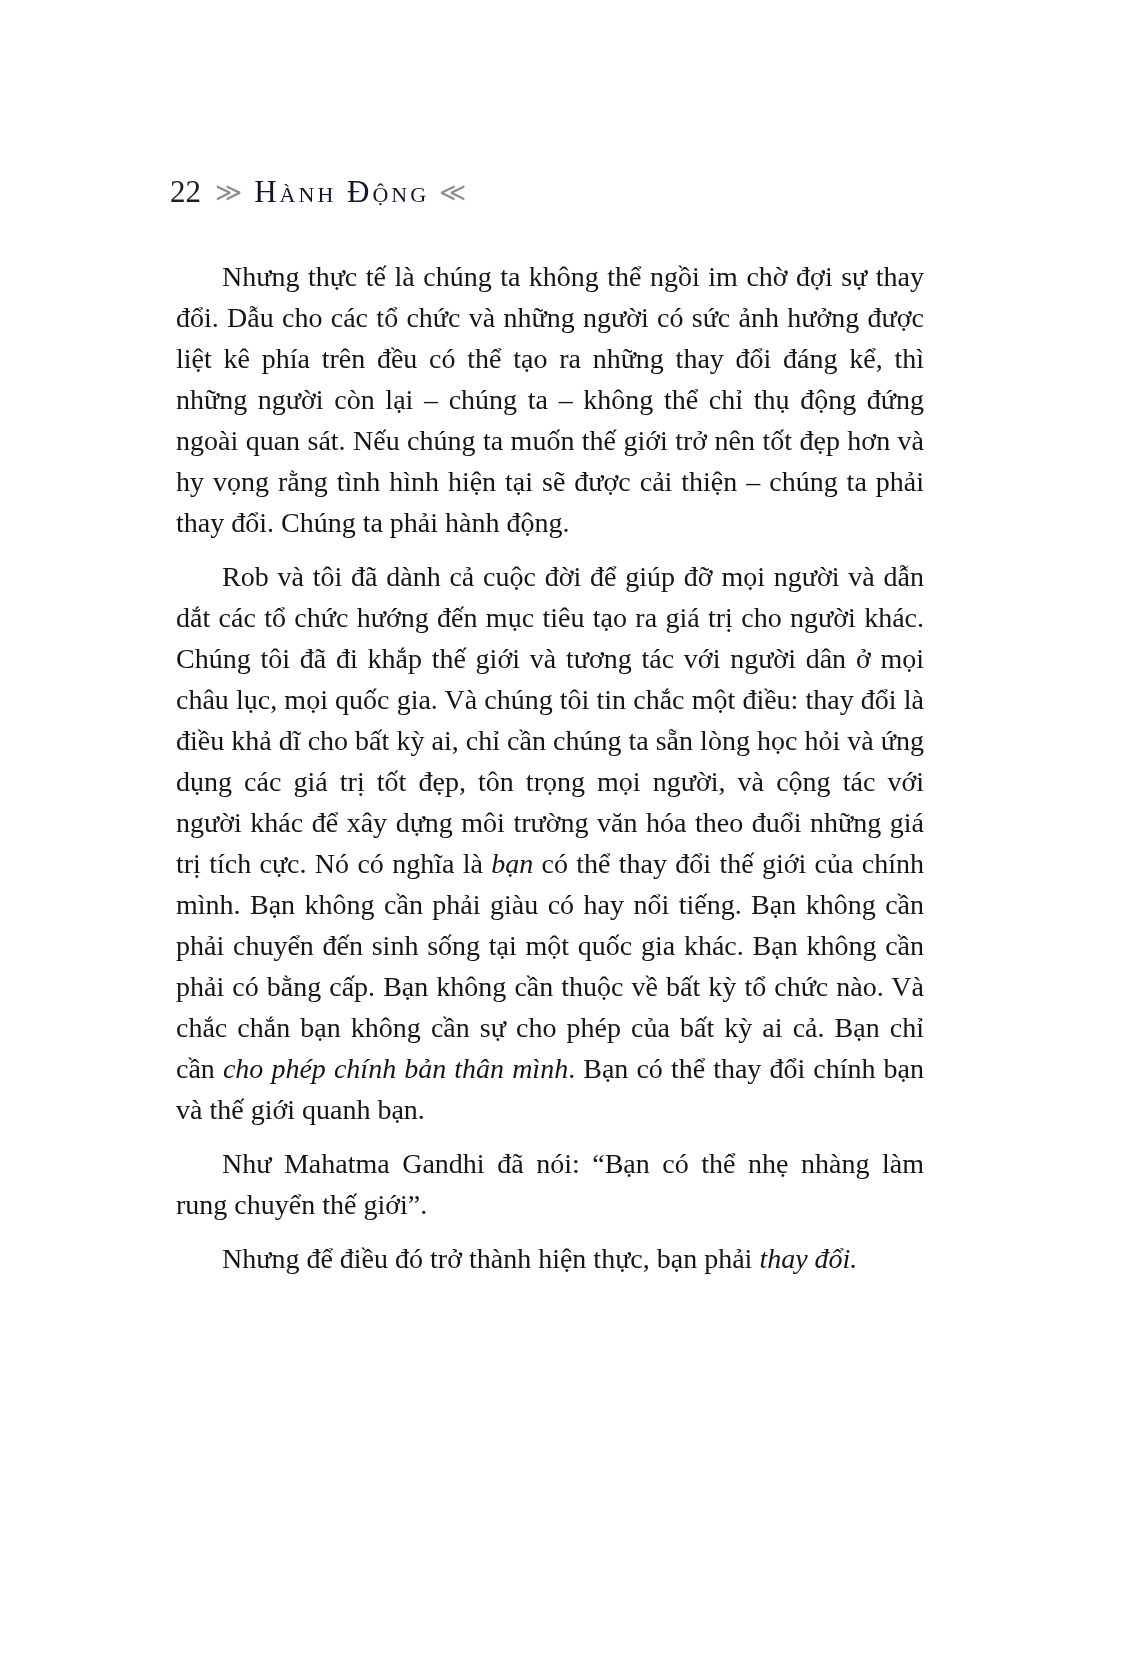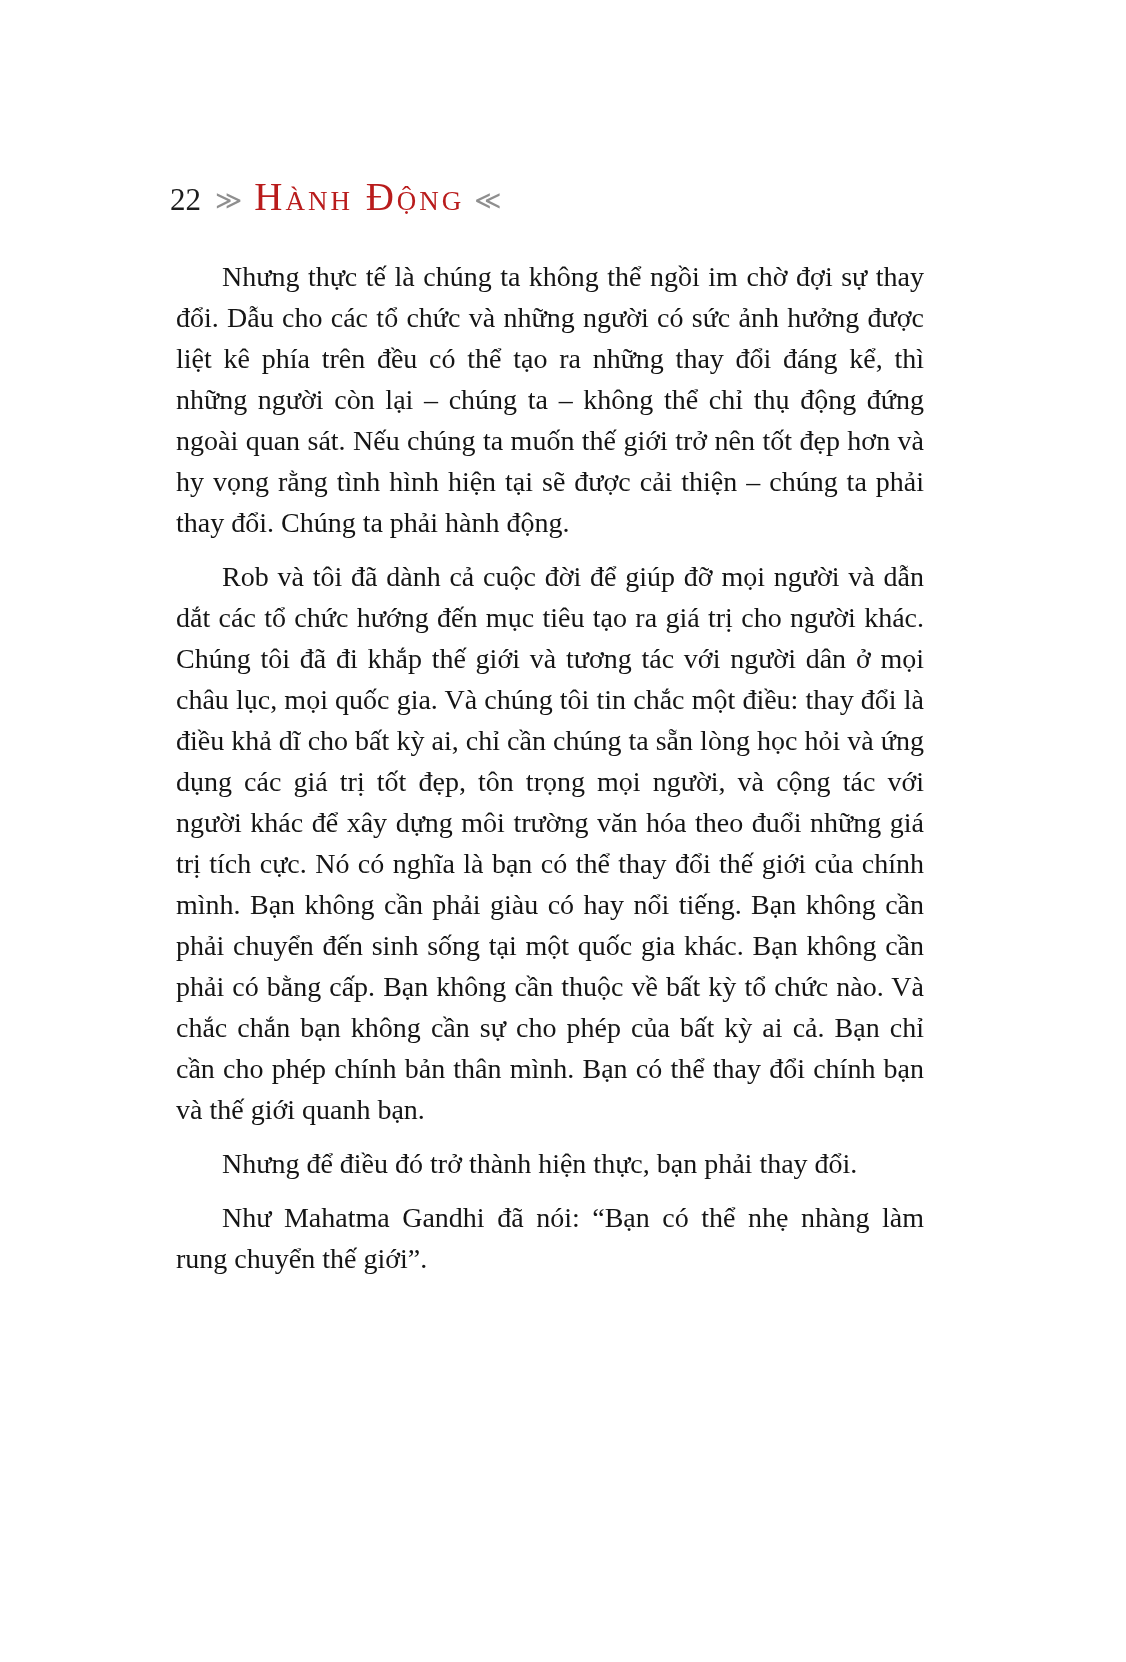--- a/index.html
+++ b/index.html
@@ -33,53 +33,53 @@
   .ornament {
     font-size: 26px;
     color: #8f8f8f;
     position: relative;
     top: -1px;
   }
   .ornament.left { margin-right: 12px; }
   .ornament.right { margin-left: 10px; }
   .header-title {
     font-variant: small-caps;
-    font-size: 39px;
+    font-size: 31px;
     letter-spacing: 3px;
-    color: #b91c1c;
+    color: #0f172a;
   }
   .body-text {
     position: absolute;
     left: 176px;
     top: 212px;
     width: 748px;
   }
   .body-text p {
     margin: 0 0 13px 0;
     font-size: 28px;
     line-height: 41px;
     text-align: justify;
     text-indent: 46px;
     color: #151515;
   }
   .body-text p span { display: inline; }
-  .italic { }
+  .italic { font-style: italic; }
 </style>
 </head>
 <body>
 
 <div class="page">
 
   <div class="header">
     <span class="page-number">22</span>
     <span class="ornament left">≫</span>
     <span class="header-title">Hành Động</span>
     <span class="ornament right">≪</span>
   </div>
 
   <div class="body-text">
       <p><span>Nhưng thực tế là chúng ta không thể ngồi im chờ đợi sự thay đổi. Dẫu cho các tổ chức và những người có sức ảnh hưởng được liệt kê phía trên đều có thể tạo ra những thay đổi đáng kể, thì những người còn lại – chúng ta – không thể chỉ thụ động đứng ngoài quan sát. Nếu chúng ta muốn thế giới trở nên tốt đẹp hơn và hy vọng rằng tình hình hiện tại sẽ được cải thiện – chúng ta phải thay đổi. Chúng ta phải hành động.</span></p>
       <p><span>Rob và tôi đã dành cả cuộc đời để giúp đỡ mọi người và dẫn dắt các tổ chức hướng đến mục tiêu tạo ra giá trị cho người khác. Chúng tôi đã đi khắp thế giới và tương tác với người dân ở mọi châu lục, mọi quốc gia. Và chúng tôi tin chắc một điều: thay đổi là điều khả dĩ cho bất kỳ ai, chỉ cần chúng ta sẵn lòng học hỏi và ứng dụng các giá trị tốt đẹp, tôn trọng mọi người, và cộng tác với người khác để xây dựng môi trường văn hóa theo đuổi những giá trị tích cực. Nó có nghĩa là </span><span class="italic">bạn</span><span> có thể thay đổi thế giới của chính mình. Bạn không cần phải giàu có hay nổi tiếng. Bạn không cần phải chuyển đến sinh sống tại một quốc gia khác. Bạn không cần phải có bằng cấp. Bạn không cần thuộc về bất kỳ tổ chức nào. Và chắc chắn bạn không cần sự cho phép của bất kỳ ai cả. Bạn chỉ cần </span><span class="italic">cho phép chính bản thân mình</span><span>. Bạn có thể thay đổi chính bạn và thế giới quanh bạn.</span></p>
+      <p><span>Như Mahatma Gandhi đã nói: “Bạn có thể nhẹ nhàng làm rung chuyển thế giới”.</span></p>
       <p><span>Nhưng để điều đó trở thành hiện thực, bạn phải </span><span class="italic">thay đổi.</span></p>
-      <p><span>Như Mahatma Gandhi đã nói: “Bạn có thể nhẹ nhàng làm rung chuyển thế giới”.</span></p>
     </div>
 
 </div>
 
 </body></html>

